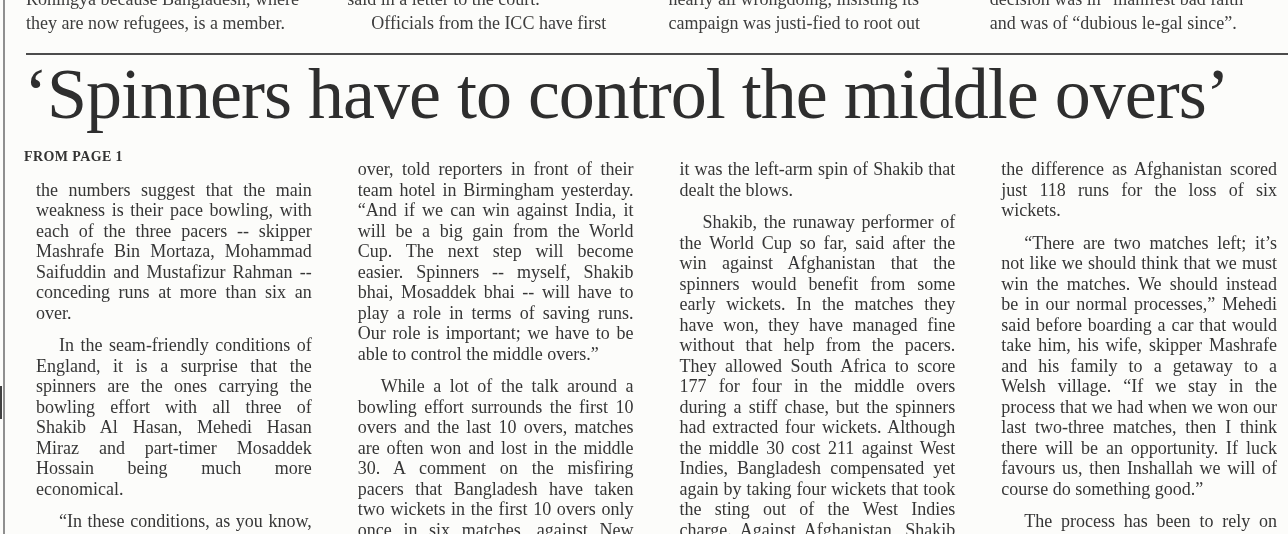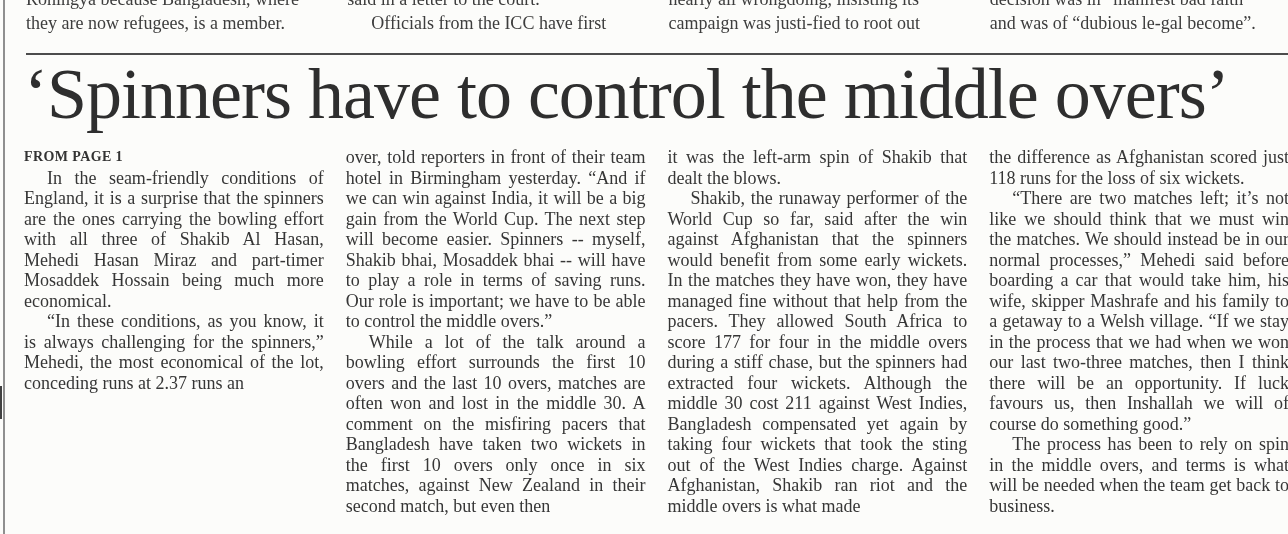--- a/index.html
+++ b/index.html
@@ -81,21 +81,21 @@
     color: #363636;
   }
   .kicker {
     font-size: 14px;
     font-weight: 700;
     letter-spacing: 0.4px;
     line-height: 20.5px;
     color: #333333;
     text-align: left;
   }
-  .cols p { margin: 0; }
+  .cols p { margin: 12px; }
   .cols p.indent { text-indent: 23px; }
 </style>
 </head>
 <body>
 
 <div class="page">
 
   <div class="left-rule"></div>
   <div class="edge-artifact"></div>
 
@@ -107,32 +107,33 @@
     <div class="fcol">
       <div class="fline">said in a letter to the court.</div>
       <div class="fline indent">Officials from the ICC have first</div>
     </div>
     <div class="fcol">
       <div class="fline">nearly all wrongdoing, insisting its</div>
       <div class="fline">campaign was justi-fied to root out</div>
     </div>
     <div class="fcol">
       <div class="fline">decision was in “manifest bad faith”</div>
-      <div class="fline">and was of “dubious le-gal become”.</div>
+      <div class="fline">and was of “dubious le-gal since”.</div>
     </div>
   </div>
 
   <hr class="section-rule">
 
   <h1 class="headline">‘Spinners have to control the middle overs’</h1>
 
   <div class="cols">
 
     <div class="col">
       <div class="kicker">FROM PAGE 1</div>
+      <p>the numbers suggest that the main weakness is their pace bowling, with each of the three pacers -- skipper Mashrafe Bin Mortaza, Mohammad Saifuddin and Mustafizur Rahman -- conceding runs at more than six an over.</p>
       <p class="indent">In the seam-friendly conditions of England, it is a surprise that the spinners are the ones carrying the bowling effort with all three of Shakib Al Hasan, Mehedi Hasan Miraz and part-timer Mosaddek Hossain being much more economical.</p>
       <p class="indent">“In these conditions, as you know, it is always challenging for the spinners,” Mehedi, the most economical of the lot, conceding runs at 2.37 runs an</p>
     </div>
 
     <div class="col">
       <p>over, told reporters in front of their team hotel in Birmingham yesterday. “And if we can win against India, it will be a big gain from the World Cup. The next step will become easier. Spinners -- myself, Shakib bhai, Mosaddek bhai -- will have to play a role in terms of saving runs. Our role is important; we have to be able to control the middle overs.”</p>
       <p class="indent">While a lot of the talk around a bowling effort surrounds the first 10 overs and the last 10 overs, matches are often won and lost in the middle 30. A comment on the misfiring pacers that Bangladesh have taken two wickets in the first 10 overs only once in six matches, against New Zealand in their second match, but even then</p>
     </div>
 
     <div class="col">

